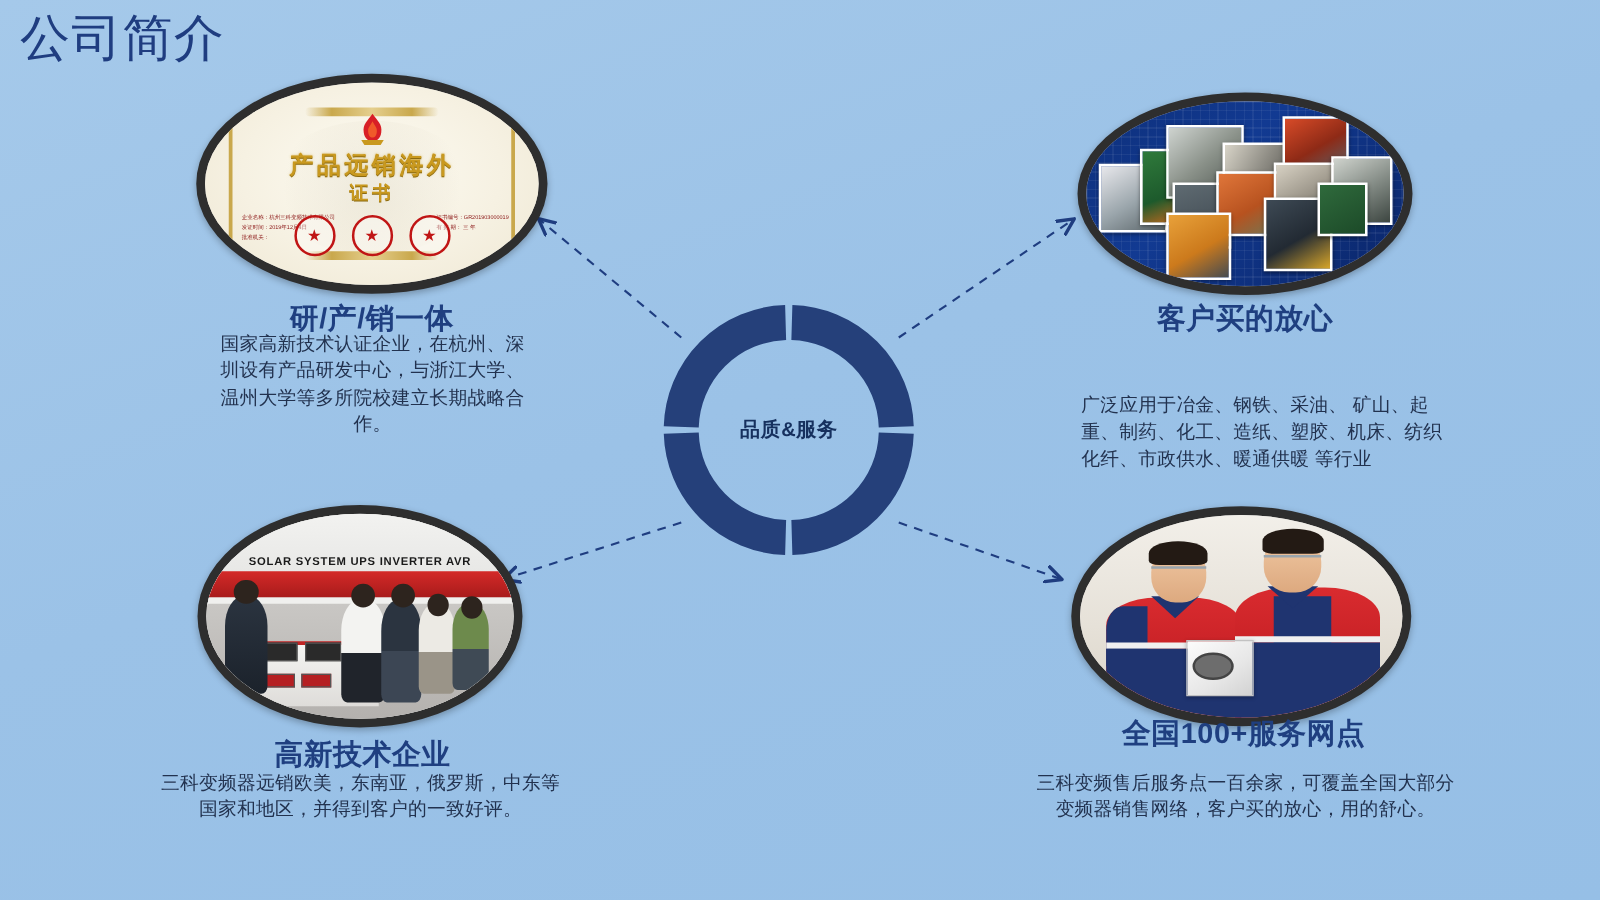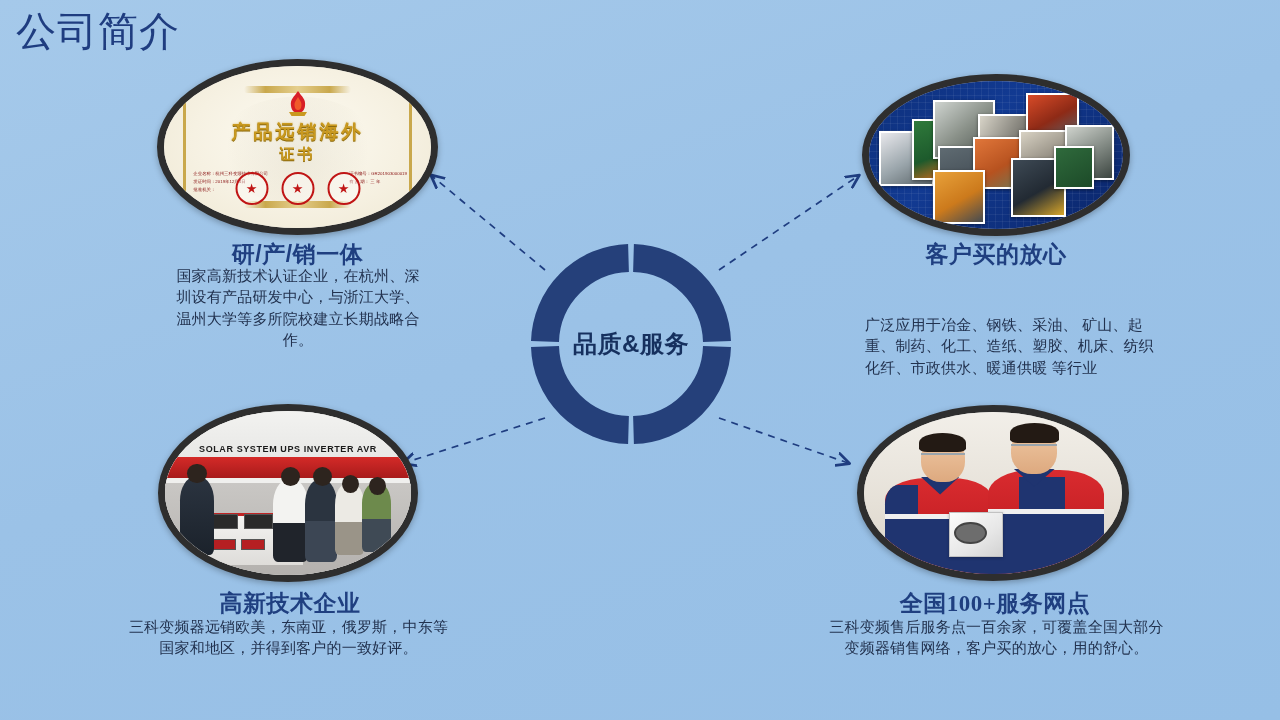--- a/index.html
+++ b/index.html
@@ -43,21 +43,21 @@
     width: 208px;
     height: 208px;
   }
   .center-ring svg { display:block; width:100%; height:100%; }
   .ring-label {
     position: absolute;
     left: 0; right: 0;
     top: 50%;
     transform: translateY(-50%);
     text-align: center;
-    font-size: 24px;
+    font-size: 16px;
     font-weight: 700;
     color: #16305e;
     letter-spacing: 0.5px;
     white-space: nowrap;
   }
 
   
   .connectors {
     position: absolute;
     inset: 0;
@@ -410,17 +410,17 @@
           <div class="tech-collar" style="left:58%; top:35%; width:16%; height:11%; clip-path:polygon(0 0,100% 0,50% 100%);"></div>
           <div class="tech-head" style="left:57%; top:9%;  width:18%; height:29%;"></div>
           <div class="tech-hair" style="left:56.5%; top:7%; width:19%; height:12%;"></div>
           <div class="glasses" style="left:57%; top:20%; width:18%;"></div>
 
           <div class="tech-box" style="left:33%; top:62%; width:20%; height:26%;"></div>
           <div class="tech-fan" style="left:35%; top:68%; width:11%; height:11%;"></div>
         </div>
       </div>
     </div>
-    <div class="q-head" style="left:845px; top:588px; width:300px;font-family:Liberation Serif, serif;">全国100+服务网点</div>
+    <div class="q-head" style="left:845px; top:571px; width:300px;">全国100+服务网点</div>
     <div class="q-body center" style="left:824px; top:616px; width:345px;">三科变频售后服务点一百余家，可覆盖全国大部分变频器销售网络，客户买的放心，用的舒心。</div>
   </div>
 
 </div>
 
 </body></html>

